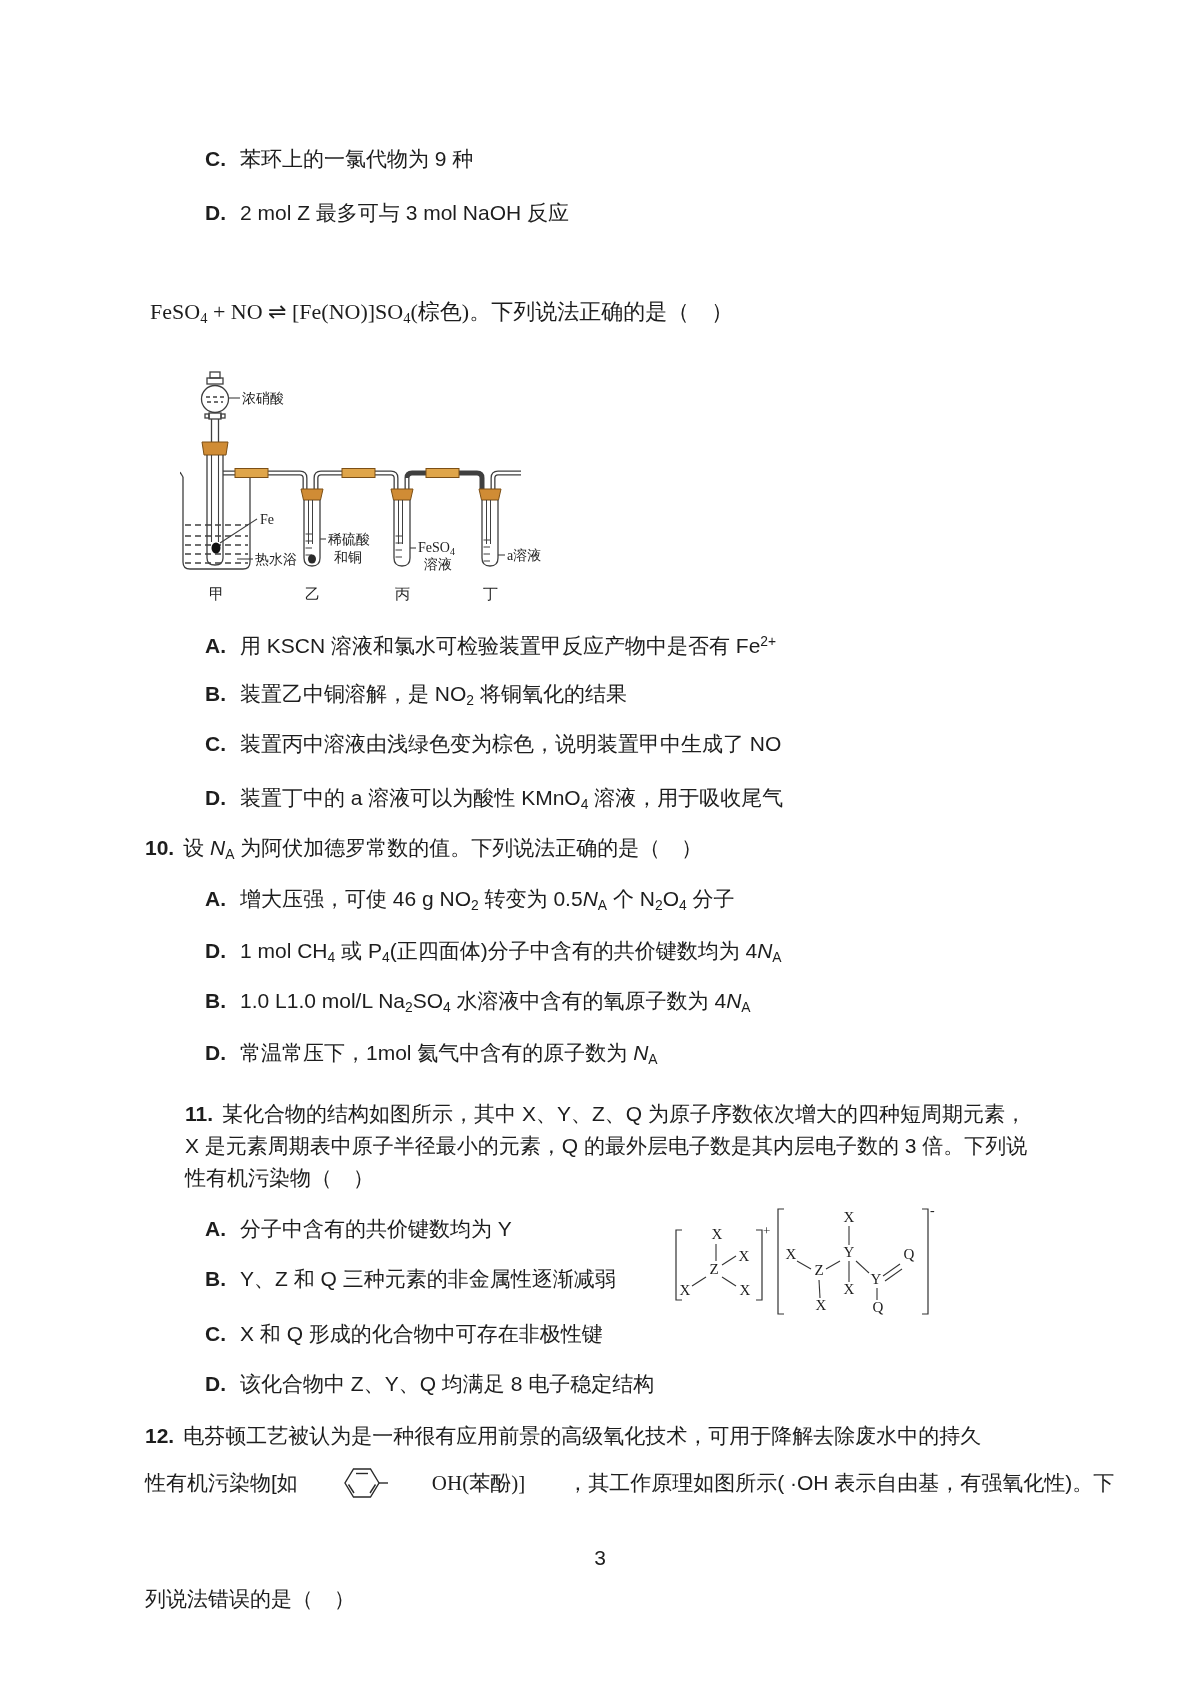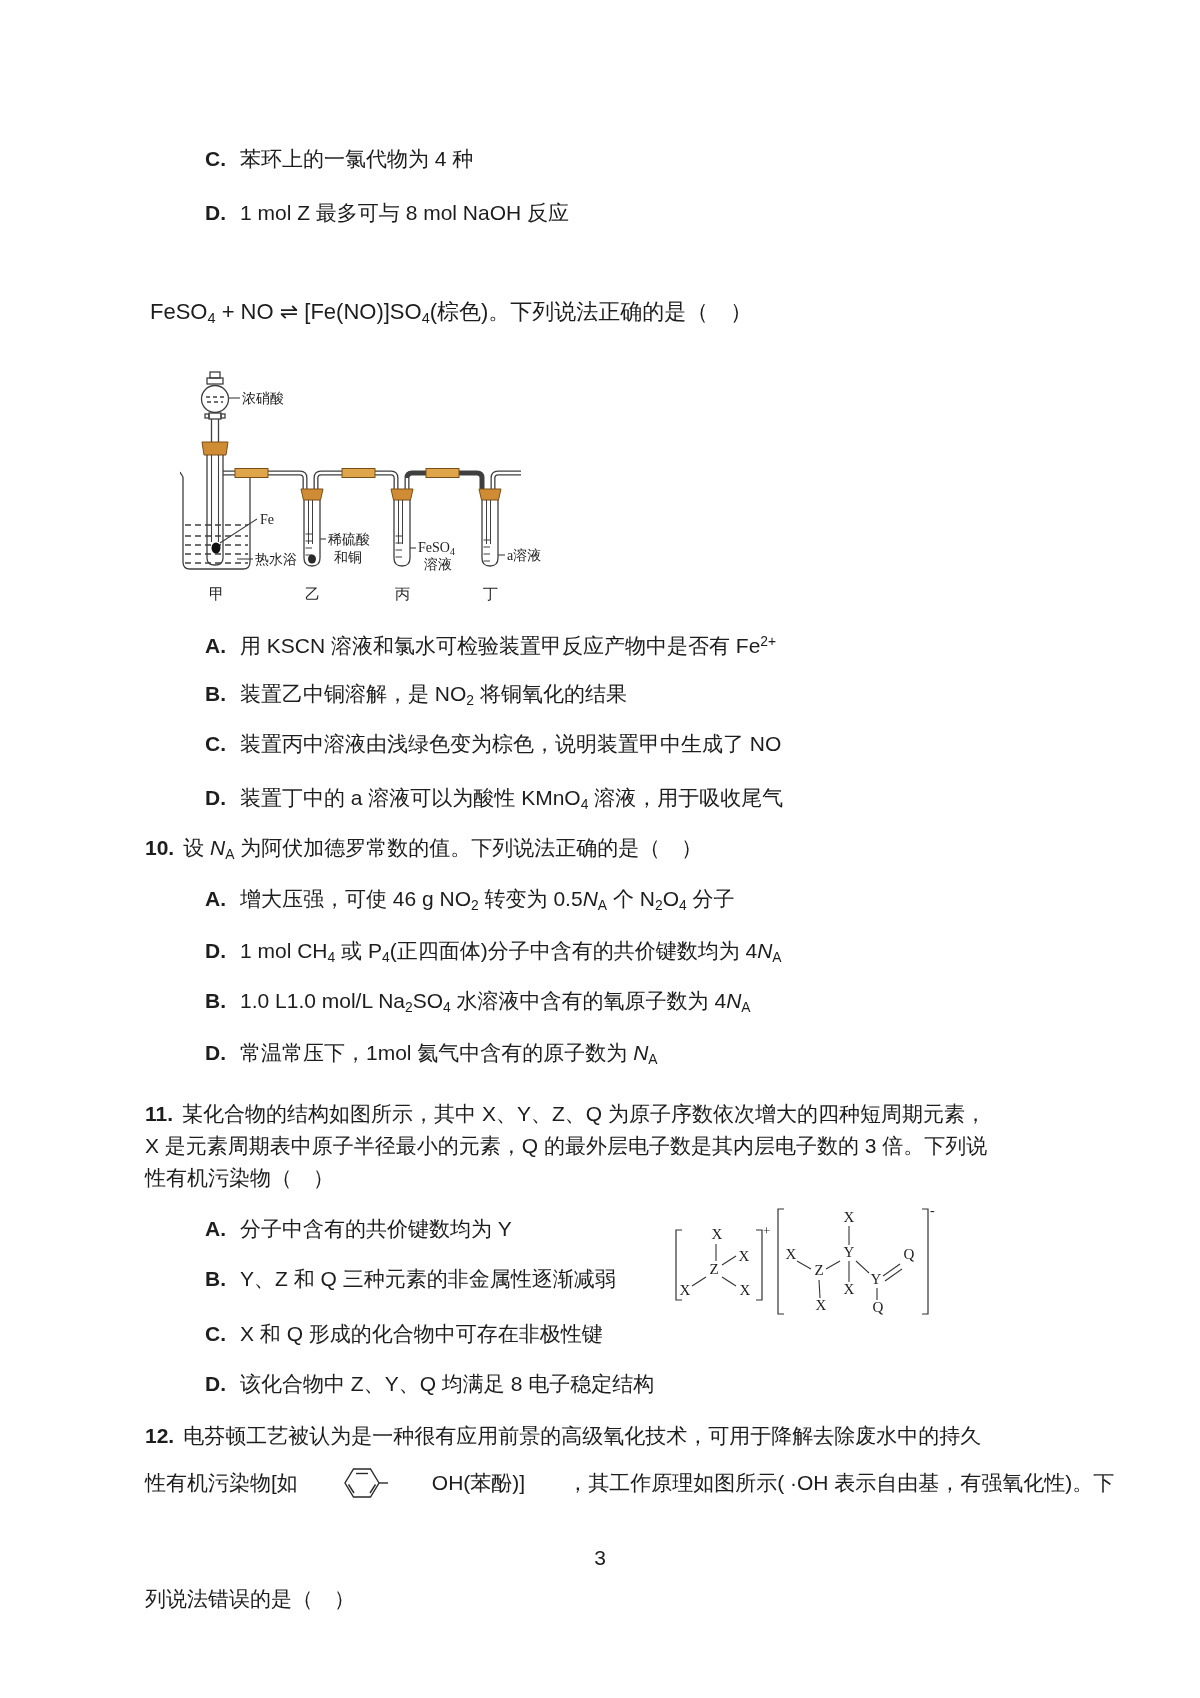--- a/index.html
+++ b/index.html
@@ -2,45 +2,45 @@
 <html><head>
 <meta charset="utf-8">
 <style>
   html,body{margin:0;padding:0;background:#ffffff;}
   .page{position:relative;width:1200px;height:1698px;background:#fff;overflow:hidden;
         font-family:"Liberation Sans","DejaVu Sans",sans-serif;color:#1d1d1d;}
   .row{position:absolute;left:145px;font-size:21px;line-height:31px;white-space:nowrap;}
   .opt{left:205px;display:flex;}
   .opt-label{font-weight:bold;margin-right:14px;}
   .q-num{font-weight:bold;margin-right:9px;}
-  .serif{font-family:Liberation Sans, sans-serif;}
+  .serif{font-family:Liberation Serif, serif;}
   .eq{font-size:22px;left:150px;}
   sub{font-size:0.66em;vertical-align:-0.28em;line-height:0;}
   sup{font-size:0.66em;vertical-align:0.5em;line-height:0;}
   i{font-style:italic;}
   .stem-block{position:absolute;left:145px;font-size:21px;line-height:32px;}
-  .stem-block div{white-space:nowrap;}
+  .stem-block div{white-space:nowrap;margin-left:40px;}
   .q12-line2{position:absolute;left:145px;top:1460px;height:46px;display:flex;align-items:center;
              font-size:21px;white-space:nowrap;gap:42px;}
   .page-num{position:absolute;left:0;top:1546px;width:1200px;text-align:center;font-size:21px;}
   svg text{font-family:"Liberation Serif","DejaVu Serif",serif;fill:#1d1d1d;}
   .figure{position:absolute;}
 </style>
 </head>
 <body>
 
 <div class="page">
 
   <div class="row opt" style="top:143px">
     <span class="opt-label">C.</span>
-    <span>苯环上的一氯代物为 4 种</span>
+    <span>苯环上的一氯代物为 9 种</span>
   </div>
   <div class="row opt" style="top:197px">
     <span class="opt-label">D.</span>
-    <span>1 mol Z 最多可与 8 mol NaOH 反应</span>
+    <span>2 mol Z 最多可与 3 mol NaOH 反应</span>
   </div>
 
   <div class="row eq" style="top:296px">
     <span class="serif">FeSO<sub>4</sub> + NO ⇌ [Fe(NO)]SO<sub>4</sub>(棕色)。</span><span>下列说法正确的是（　）</span>
   </div>
 
   <svg class="figure" style="left:180px;top:362px" width="385" height="245" viewBox="0 0 385 245">
     <g stroke="#3f3f3f" stroke-width="1.3" fill="none">
       <rect x="30" y="10" width="10" height="6"></rect>
       <rect x="27" y="16" width="16" height="6"></rect>

